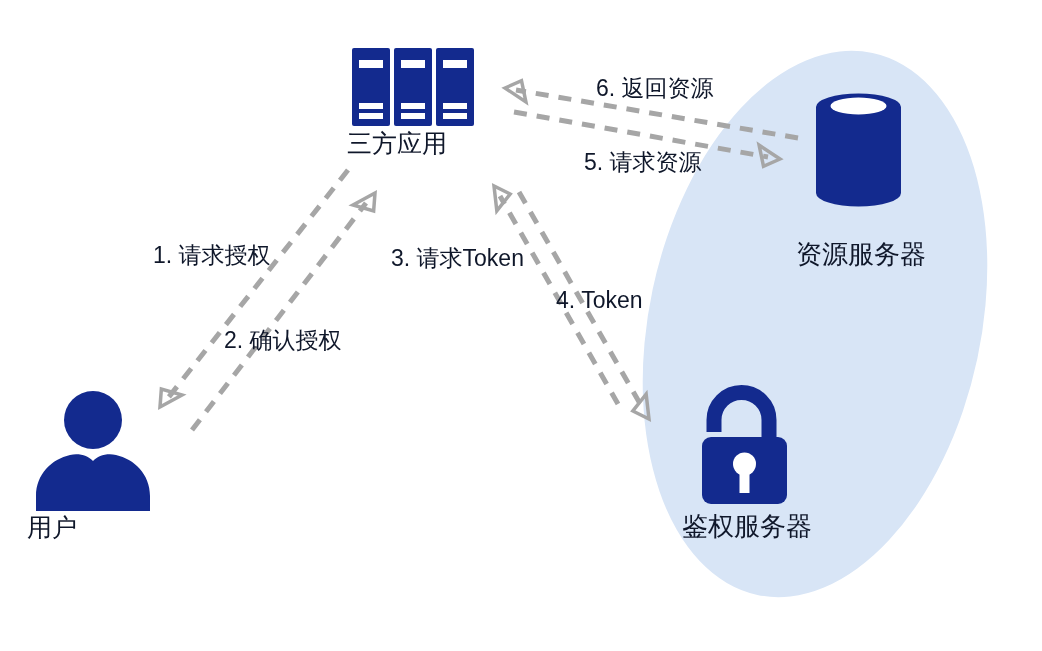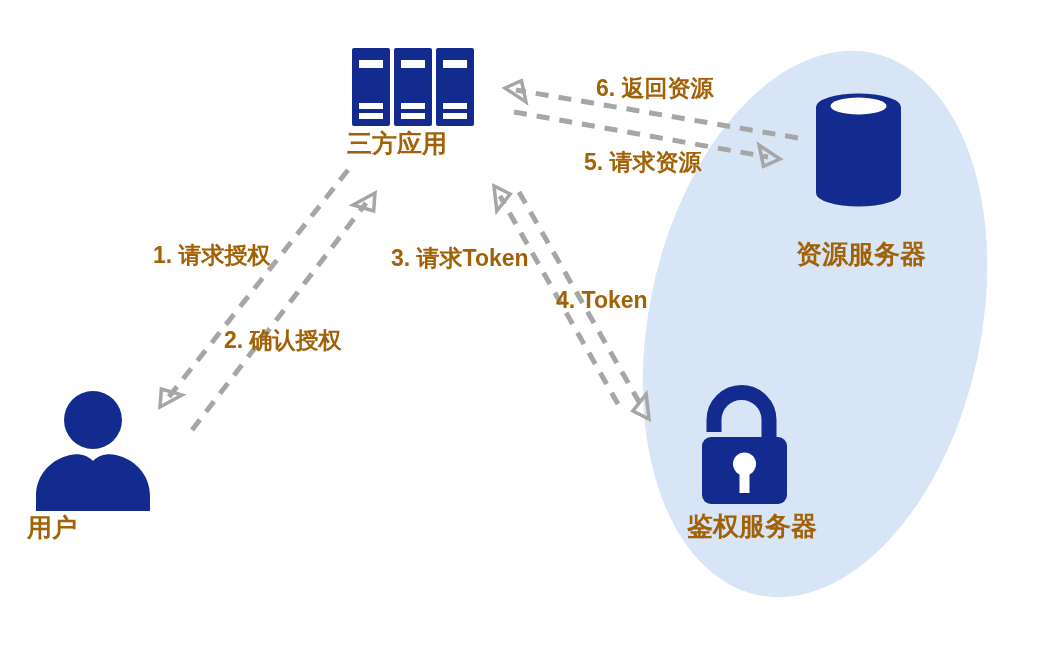--- a/index.html
+++ b/index.html
@@ -6,24 +6,23 @@
   .canvas{
     position:relative;
     width:1042px;height:651px;
     background:#ffffff;
     font-family:"Liberation Sans","DejaVu Sans",sans-serif;
     overflow:hidden;
   }
   .canvas svg{position:absolute;left:0;top:0;}
   .lbl{
     position:absolute;
-    color:#a16207;
+    color:#0f172a;
     white-space:nowrap;
     line-height:1.15;
-    font-weight:bold;
   }
   .node-lbl{font-size:25px;text-align:left;}
   .node-lbl-lg{font-size:26px;text-align:center;}
   .arrow-lbl{font-size:23px;}
   .dash{stroke:#a6a6a6;stroke-width:5;stroke-dasharray:13 10;fill:none;}
   .head{stroke:#a6a6a6;stroke-width:3.5;fill:none;stroke-linejoin:miter;}
   .navy{fill:#132a8e;}
 </style>
 </head>
 <body>
@@ -98,21 +97,21 @@
       <path d="M714,432 L714,420 A27.5,27.5 0 0 1 769,420 L769,438" fill="none" stroke="#132a8e" stroke-width="15"></path>
       <rect class="navy" x="702" y="437" width="85" height="67" rx="9"></rect>
       <circle fill="#ffffff" cx="744.5" cy="464" r="11.5"></circle>
       <rect fill="#ffffff" x="739.5" y="468" width="10" height="25"></rect>
     </g>
   </svg>
 
   <div class="lbl node-lbl" style="left:347px; top:129px; width:120px;">三方应用</div>
   <div class="lbl node-lbl" style="left:27px;  top:513px; width:100px;">用户</div>
   <div class="lbl node-lbl-lg" style="left:791px; top:208px; width:140px;margin-top:32px;">资源服务器</div>
-  <div class="lbl node-lbl-lg" style="left:677px; top:512px; width:140px;text-align:right;">鉴权服务器</div>
+  <div class="lbl node-lbl-lg" style="left:677px; top:512px; width:140px;">鉴权服务器</div>
 
   <div class="lbl arrow-lbl" style="left:153px; top:242px;">1. 请求授权</div>
   <div class="lbl arrow-lbl" style="left:224px; top:327px;">2. 确认授权</div>
   <div class="lbl arrow-lbl" style="left:391px; top:245px;">3. 请求Token</div>
   <div class="lbl arrow-lbl" style="left:556px; top:287px;">4. Token</div>
   <div class="lbl arrow-lbl" style="left:584px; top:149px;">5. 请求资源</div>
   <div class="lbl arrow-lbl" style="left:596px; top:75px;">6. 返回资源</div>
 
 </div>
 

